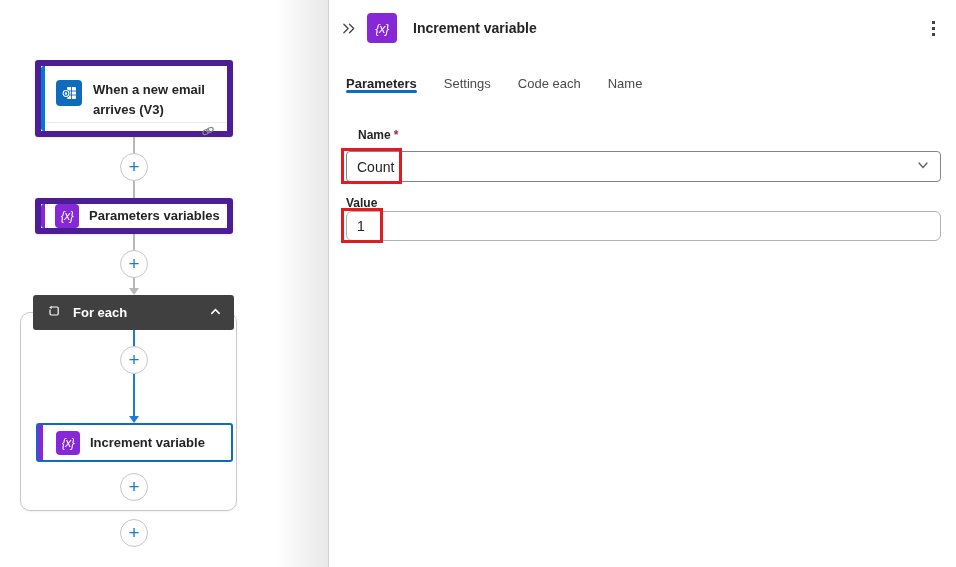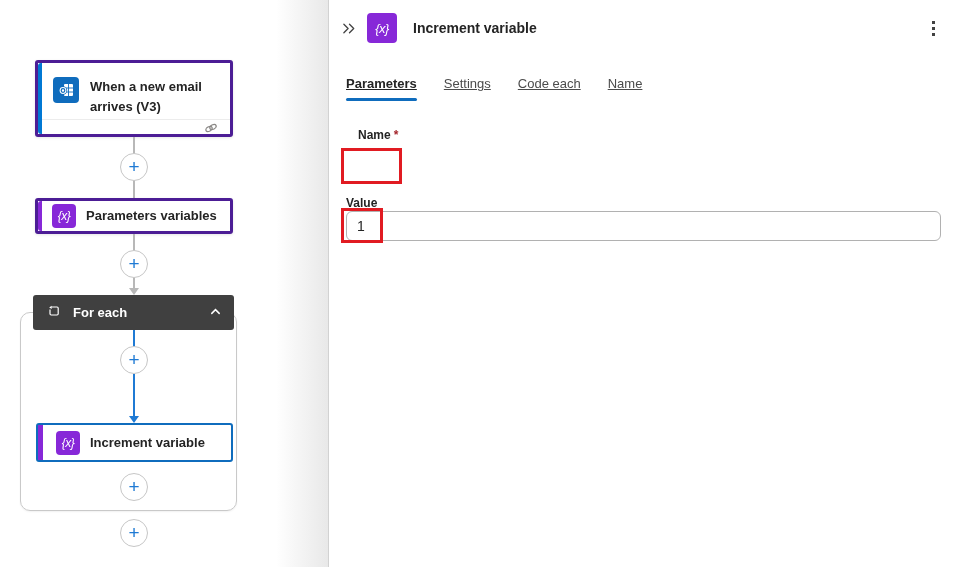--- a/index.html
+++ b/index.html
@@ -8,21 +8,21 @@
     font-family:"Liberation Sans","DejaVu Sans",sans-serif;
     background:#ffffff; color:#242424; overflow:hidden; position:relative;
   }
 
   
   .canvas { position:absolute; left:0; top:0; width:328px; height:567px; background:#ffffff; }
   .canvas::after { content:""; position:absolute; right:0; top:0; bottom:0; width:52px;
     background:linear-gradient(to right, rgba(80,80,80,0) 0%, rgba(80,80,80,0.13) 100%); pointer-events:none; }
   .panel-divider { position:absolute; left:328px; top:0; width:1px; height:567px; background:#d2d2d2; }
 
-  .node-card { position:absolute; background:#fff; border:3px solid #4c1d95; border-radius:3px;
+  .node-card { position:absolute; background:#fff; border:6px solid #4c1d95; border-radius:3px;
     box-shadow:0 1px 3px rgba(0,0,0,0.10); }
   .stripe { position:absolute; left:0; top:0; bottom:0; width:4px; border-radius:3px 0 0 3px; }
 
   .trigger-card { left:35px; top:60px; width:198px; height:77px; }
   .trigger-main { display:flex; align-items:flex-start; gap:11px; padding:14px 10px 8px 15px; height:56px; }
   .trigger-footer { border-top:1px solid #ececec; height:20px; display:flex; justify-content:flex-end;
     align-items:center; padding-right:12px; }
 
   .action-card { left:35px; top:198px; width:198px; height:36px; display:flex; align-items:center; gap:10px; padding-left:14px; }
 
@@ -61,21 +61,21 @@
     cursor:pointer; color:#424242; margin-right:6px; }
   .panel-op-icon { width:30px; height:30px; border-radius:4px; background:#8728d8; color:#fff;
     display:flex; align-items:center; justify-content:center; }
   .panel-op-icon .vx { font-size:13px; }
   .panel-title { font-size:14px; font-weight:700; color:#242424; margin-left:16px; flex:1; }
   .kebab-btn { width:26px; height:26px; display:flex; flex-direction:column; align-items:center;
     justify-content:center; gap:3px; cursor:pointer; margin-right:2px; }
   .kebab-btn i { width:3px; height:3px; background:#424242; display:block; }
 
   .tabs-row { position:absolute; left:17px; top:70px; display:flex; gap:27px; }
-  .tab { font-size:13px; color:#4b4b4b; padding:6px 0 10px 0; position:relative; cursor:pointer;text-decoration:underline; }
+  .tab { font-size:13px; color:#4b4b4b; padding:6px 0 2px 0; position:relative; cursor:pointer; }
   .tab.active { color:#242424; font-weight:700; }
   .tab.active .tab-underline { position:absolute; left:0; right:0; bottom:0; height:3px;
     background:#0f6cbd; border-radius:2px; }
 
   .field-label { position:absolute; left:17px; font-size:12px; font-weight:700; color:#242424; }
   .req-star { color:#a4262c; margin-left:3px; font-weight:700; }
 
   .combobox { position:absolute; left:17px; top:151px; width:595px; height:31px; background:#fff;
     border:1px solid #848484; border-radius:4px; display:flex; align-items:center; padding:0 10px; cursor:pointer; }
   .combobox .value-text { font-size:14px; color:#242424; flex:1; }
@@ -211,20 +211,28 @@
       <span>Code each</span>
     </div>
     <div class="tab">
       <span>Name</span>
     </div>
   </div>
 
   <div class="field-label" style="top:128px;margin-left:12px;">
     <span>Name</span><span class="req-star">*</span>
   </div>
+  <div class="combobox">
+    <span class="value-text">Count</span>
+    <span>
+      <svg width="14" height="14" viewBox="0 0 14 14" fill="none" stroke="#616161" stroke-width="1.3" stroke-linecap="round">
+        <polyline points="3,5 7,9.5 11,5"></polyline>
+      </svg>
+    </span>
+  </div>
   <div class="hl-box hl-name"></div>
 
   <div class="field-label" style="top:196px;">
     <span>Value</span>
   </div>
   <div class="text-input">
     <span class="value-text">1</span>
   </div>
   <div class="hl-box hl-value"></div>
 

